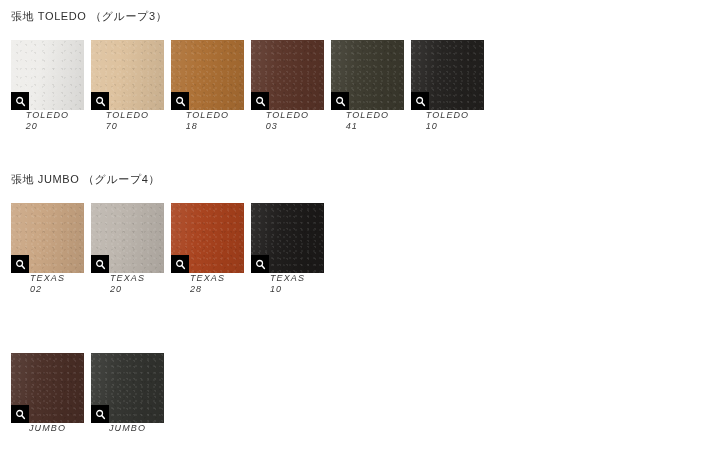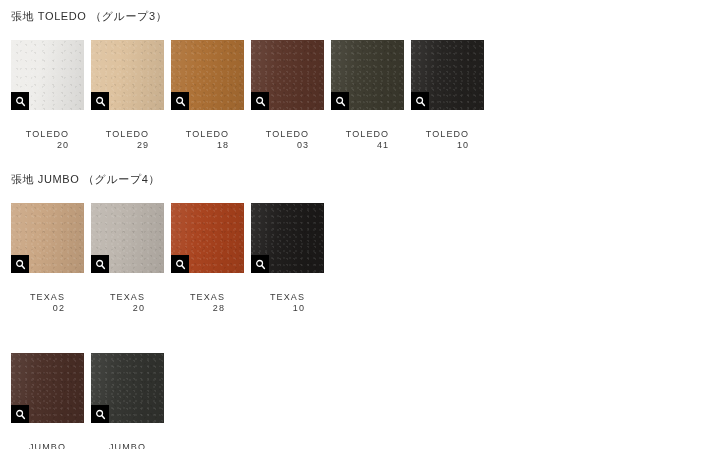--- a/index.html
+++ b/index.html
@@ -91,27 +91,28 @@
     display: flex;
     align-items: center;
     justify-content: center;
   }
 
   .zoom-badge svg {
     display: block;
   }
 
   .swatch-label {
-    margin-top: 19px;
-    text-align: right;
+    margin-top: 0;
+    text-align: left;
     font-size: 9px;
     line-height: 11px;
     letter-spacing: 1.1px;
     color: #3a3a3a;
     white-space: nowrap;
+    font-style: italic;
   }
 
   .swatch-label .code {
     display: block;
     letter-spacing: 1.1px;
   }
 </style>
 </head>
 <body>
 
@@ -144,21 +145,21 @@
               <div class="swatch-sheen"></div>
               <div class="zoom-badge" style="background: rgb(0, 0, 0);">
                 <svg width="11" height="11" viewBox="0 0 11 11">
                   <circle cx="4.6" cy="4.4" r="2.9" fill="none" stroke="#ffffff" stroke-width="1.3"></circle>
                   <line x1="6.8" y1="6.6" x2="9.4" y2="9.4" stroke="#ffffff" stroke-width="1.5" stroke-linecap="round"></line>
                 </svg>
               </div>
             </div>
             <div class="swatch-label">
               <span class="code">TOLEDO</span>
-              <span class="code">29</span>
+              <span class="code">70</span>
             </div>
           </div>
           <div class="swatch-cell">
             <div class="swatch-thumb">
               <div class="swatch-fill" style="background: rgb(172, 111, 51);"></div>
               <div class="swatch-grain"></div>
               <div class="swatch-sheen"></div>
               <div class="zoom-badge" style="background: rgb(0, 0, 0);">
                 <svg width="11" height="11" viewBox="0 0 11 11">
                   <circle cx="4.6" cy="4.4" r="2.9" fill="none" stroke="#ffffff" stroke-width="1.3"></circle>

